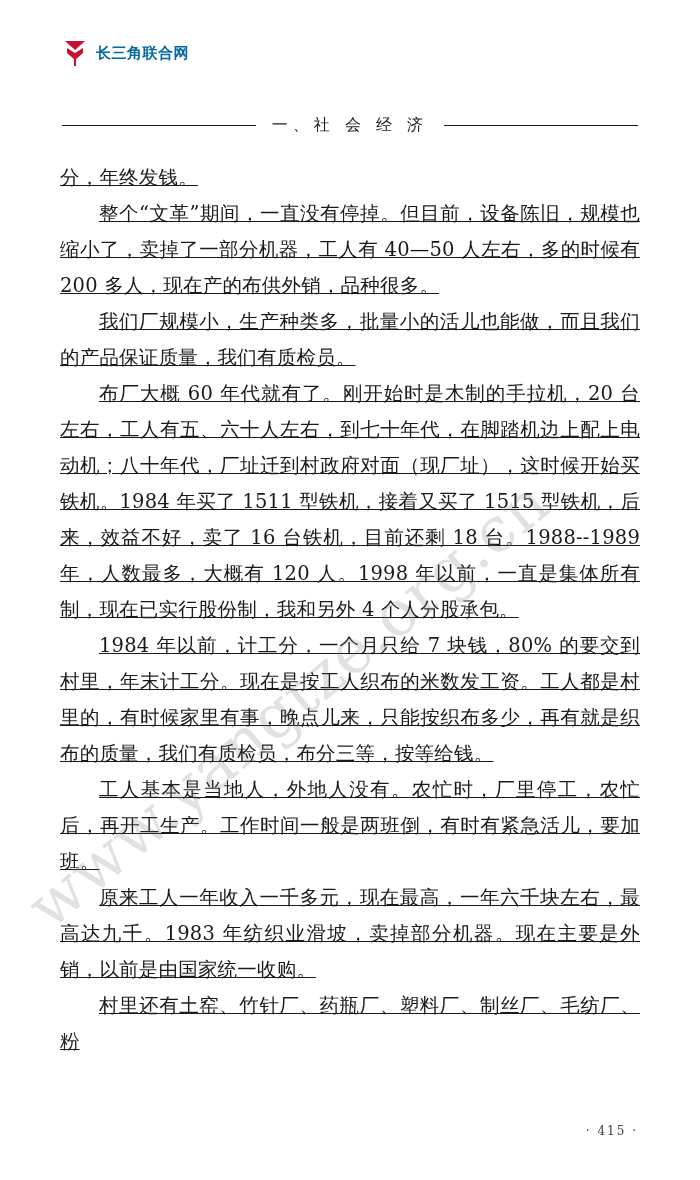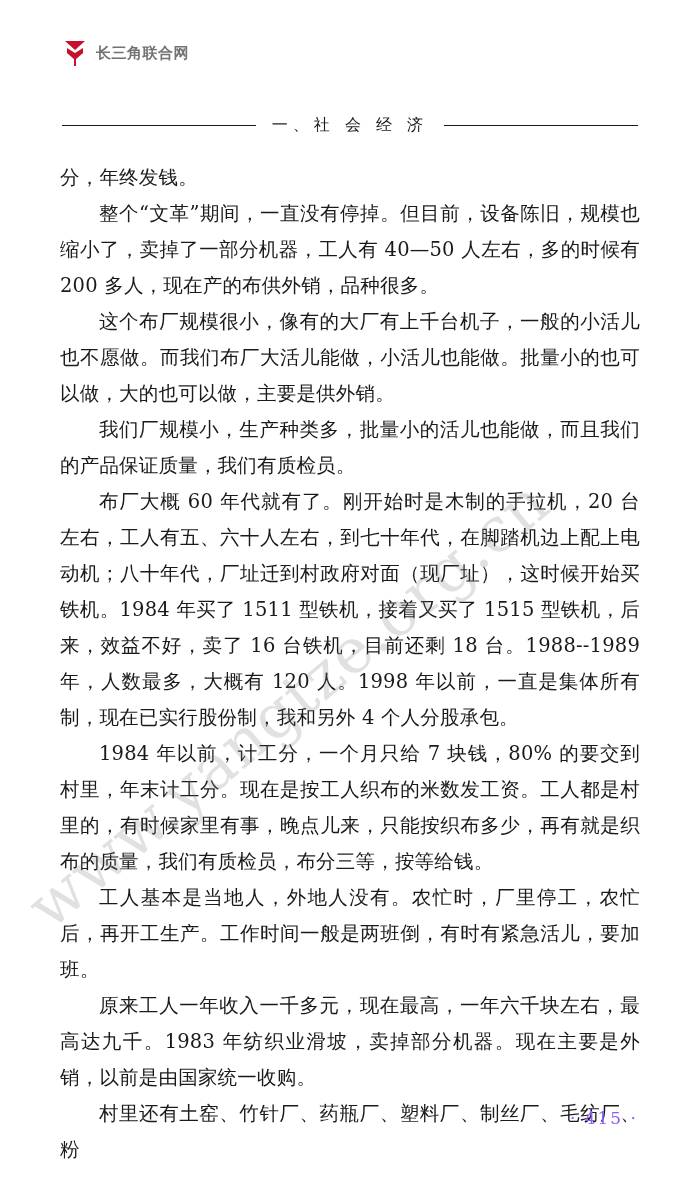--- a/index.html
+++ b/index.html
@@ -29,21 +29,21 @@
     width: 26px;
     height: 30px;
     position: relative;
     flex: 0 0 auto;
   }
   .logo-mark svg { display: block; }
   .logo-text {
     font-family: "DejaVu Sans", "Liberation Sans", sans-serif;
     font-size: 15px;
     font-weight: 700;
-    color: #737373;
+    color: #0369a1;
     letter-spacing: 0.5px;
     white-space: nowrap;
   }
 
   
   .running-head {
     position: absolute;
     top: 112px;
     left: 62px;
     right: 62px;
@@ -82,20 +82,21 @@
     left: 60px;
     width: 580px;
   }
   .para {
     font-size: 19.5px;
     line-height: 36px;
     letter-spacing: 0.2px;
     text-align: justify;
     text-justify: inter-ideograph;
     margin: 0 0 0 0;
+    text-decoration: underline;
   }
   .para.indent {
     text-indent: 2em;
   }
 
   
   .watermark {
     position: absolute;
     left: 0;
     top: 0;
@@ -113,25 +114,25 @@
     font-family: "DejaVu Serif", "Liberation Serif", serif;
     font-size: 62px;
     color: rgba(120,120,120,0.22);
     white-space: nowrap;
     letter-spacing: 1px;
   }
 
   
   .footer {
     position: absolute;
-    bottom: 52px;
+    bottom: 42px;
     right: 62px;
-    font-size: 17px;
+    font-size: 12px;
     letter-spacing: 2px;
-    color: #8b5cf6;
+    color: #404040;
     font-family: "DejaVu Serif", "Liberation Serif", serif;
   }
 </style>
 </head>
 <body>
 
 <div class="logo-bar">
   <span class="logo-mark">
     <svg width="26" height="30" viewBox="0 0 26 30" xmlns="http://www.w3.org/2000/svg">
       <path d="M3 3 L13 3 L13 12 L3 3 Z" fill="#c8102e"></path>
@@ -145,21 +146,20 @@
 
 <div class="running-head">
   <span class="rh-rule"></span>
   <span class="rh-title">一、社 会 经 济</span>
   <span class="rh-rule"></span>
 </div>
 
 <div class="page-body">
   <p class="para">分，年终发钱。</p>
   <p class="para indent">整个“文革”期间，一直没有停掉。但目前，设备陈旧，规模也缩小了，卖掉了一部分机器，工人有 40—50 人左右，多的时候有 200 多人，现在产的布供外销，品种很多。</p>
-  <p class="para indent">这个布厂规模很小，像有的大厂有上千台机子，一般的小活儿也不愿做。而我们布厂大活儿能做，小活儿也能做。批量小的也可以做，大的也可以做，主要是供外销。</p>
   <p class="para indent">我们厂规模小，生产种类多，批量小的活儿也能做，而且我们的产品保证质量，我们有质检员。</p>
   <p class="para indent">布厂大概 60 年代就有了。刚开始时是木制的手拉机，20 台左右，工人有五、六十人左右，到七十年代，在脚踏机边上配上电动机；八十年代，厂址迁到村政府对面（现厂址），这时候开始买铁机。1984 年买了 1511 型铁机，接着又买了 1515 型铁机，后来，效益不好，卖了 16 台铁机，目前还剩 18 台。1988--1989 年，人数最多，大概有 120 人。1998 年以前，一直是集体所有制，现在已实行股份制，我和另外 4 个人分股承包。</p>
   <p class="para indent">1984 年以前，计工分，一个月只给 7 块钱，80% 的要交到村里，年末计工分。现在是按工人织布的米数发工资。工人都是村里的，有时候家里有事，晚点儿来，只能按织布多少，再有就是织布的质量，我们有质检员，布分三等，按等给钱。</p>
   <p class="para indent">工人基本是当地人，外地人没有。农忙时，厂里停工，农忙后，再开工生产。工作时间一般是两班倒，有时有紧急活儿，要加班。</p>
   <p class="para indent">原来工人一年收入一千多元，现在最高，一年六千块左右，最高达九千。1983 年纺织业滑坡，卖掉部分机器。现在主要是外销，以前是由国家统一收购。</p>
   <p class="para indent">村里还有土窑、竹针厂、药瓶厂、塑料厂、制丝厂、毛纺厂、粉</p>
 </div>
 
 <div class="watermark">
   <span>www.yangtze.org.cn</span>

